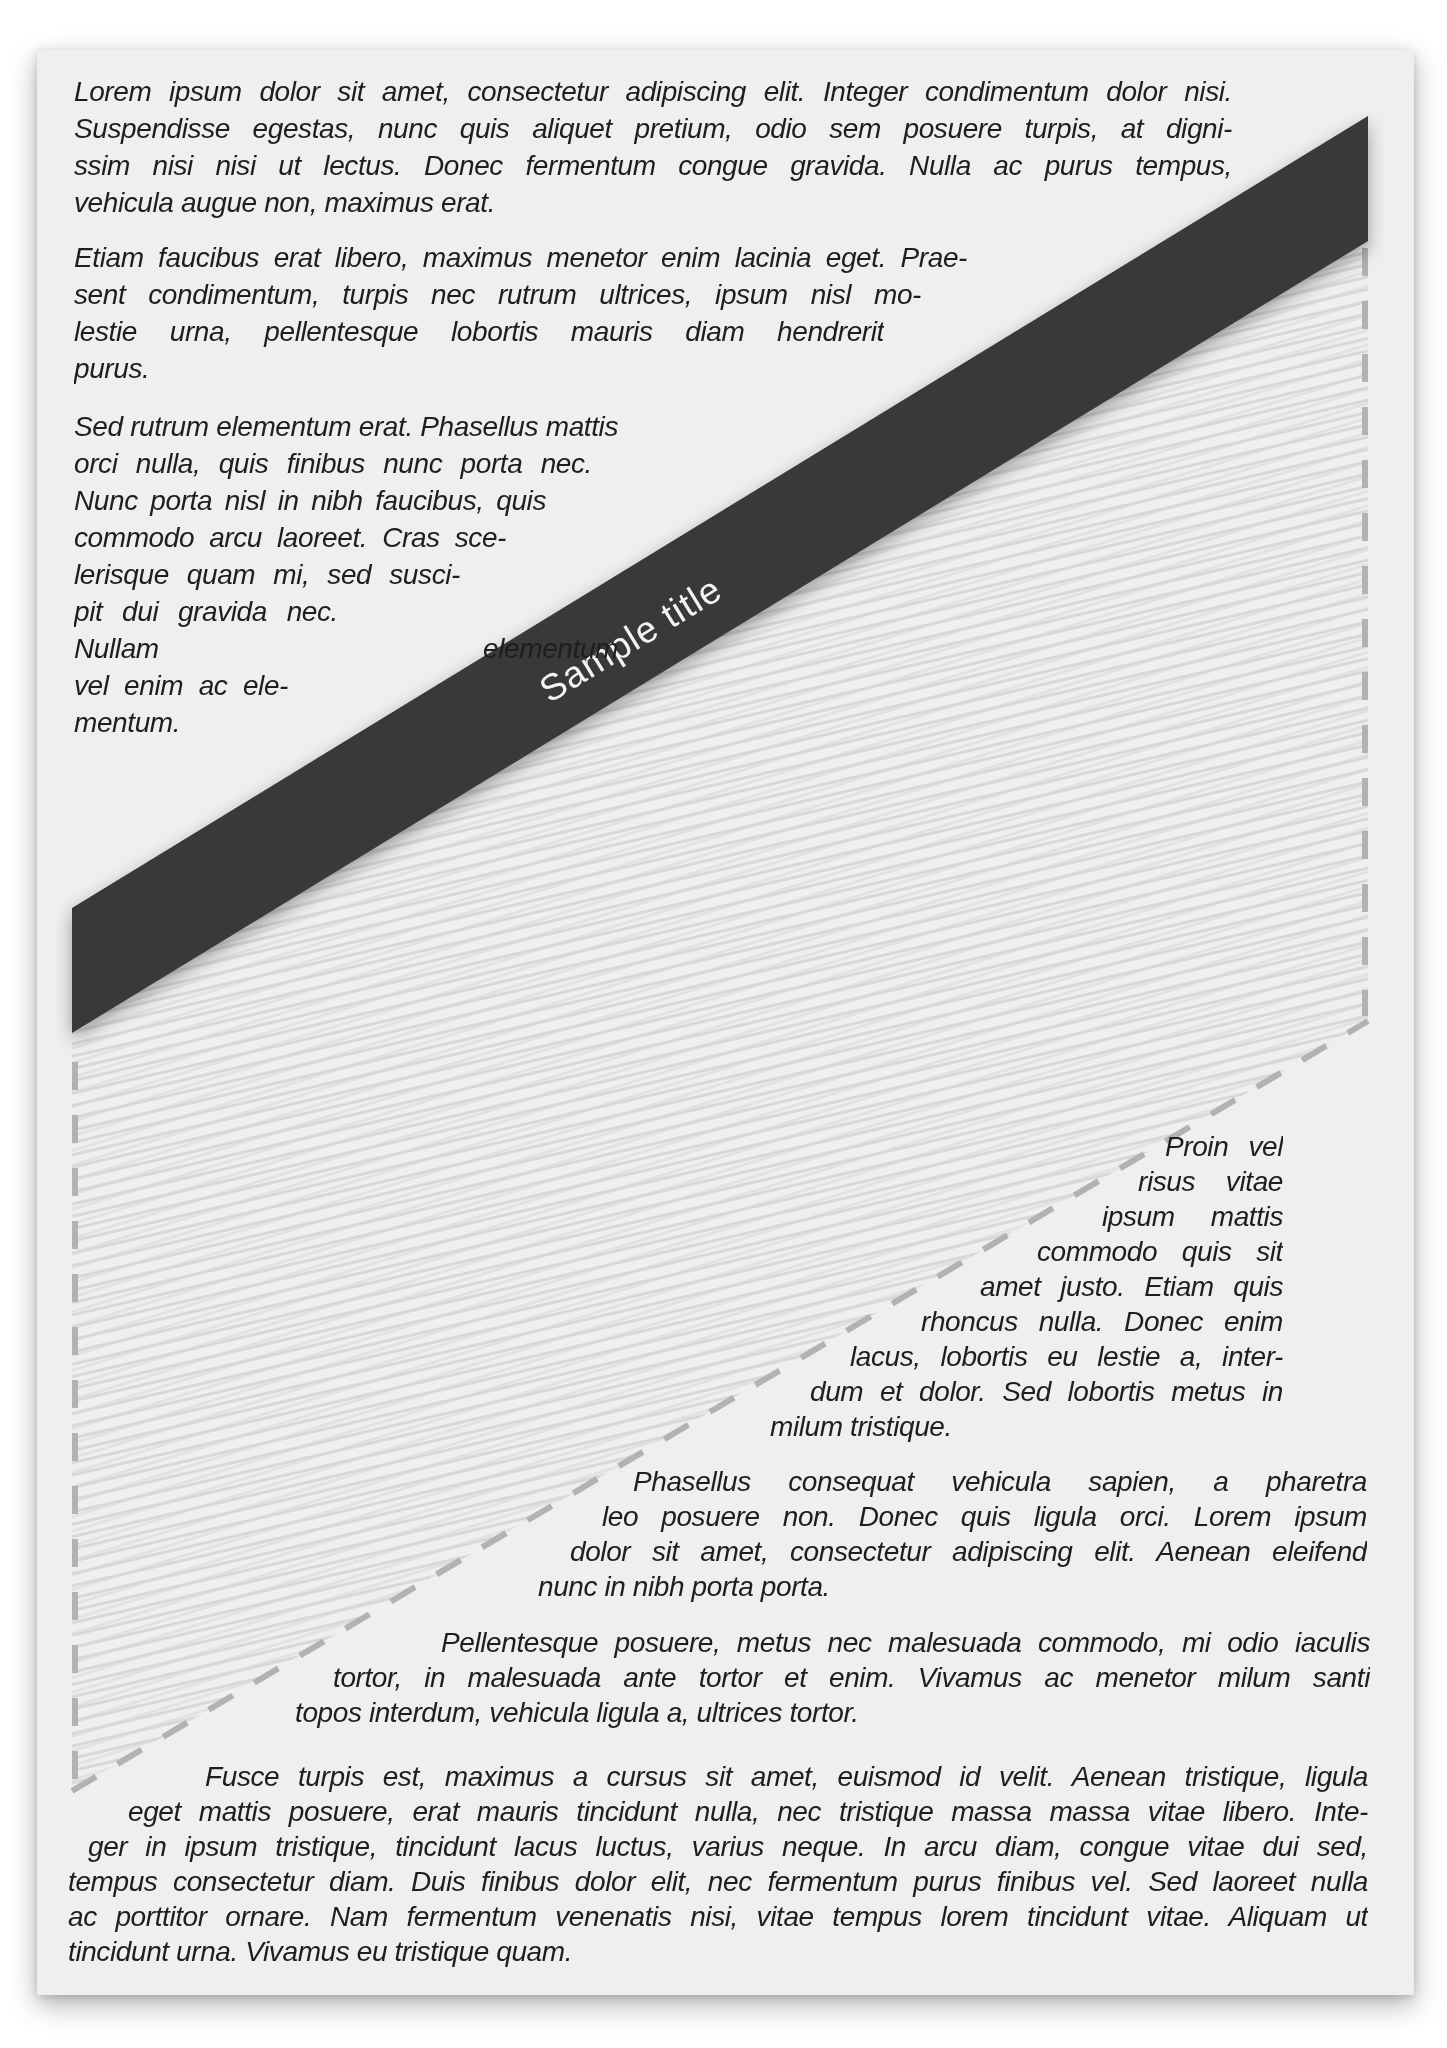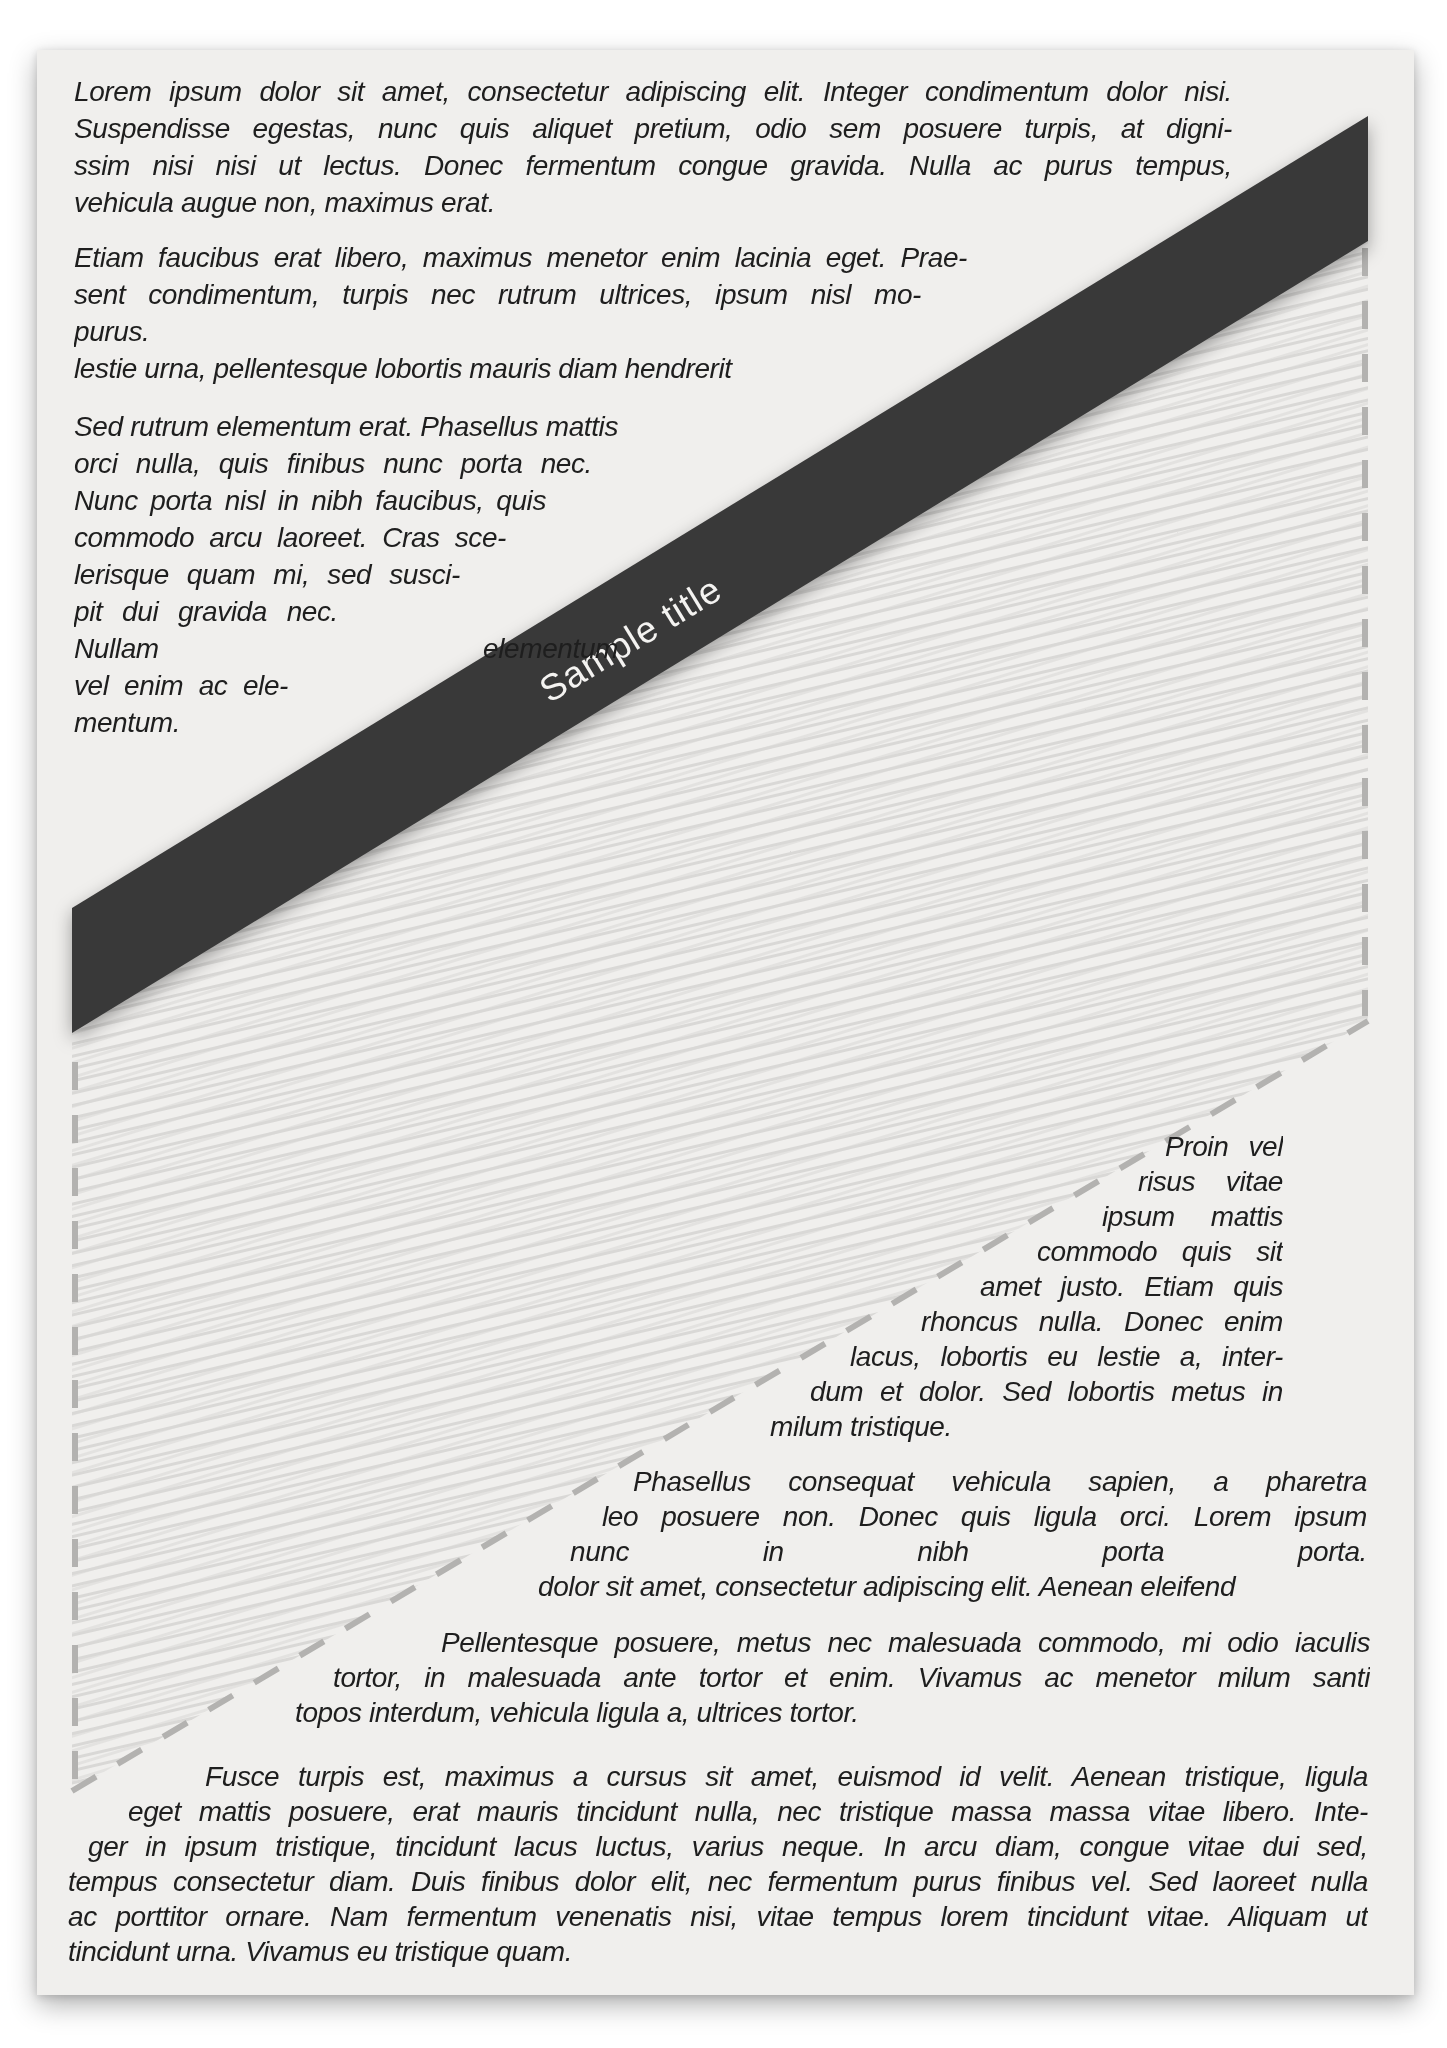--- a/index.html
+++ b/index.html
@@ -84,22 +84,22 @@
 
   <div class="para" id="p-p1">
       <div class="line">Lorem ipsum dolor sit amet, consectetur adipiscing elit. Integer condimentum dolor nisi.</div>
       <div class="line">Suspendisse egestas, nunc quis aliquet pretium, odio sem posuere turpis, at digni-</div>
       <div class="line">ssim nisi nisi ut lectus. Donec fermentum congue gravida. Nulla ac purus tempus,</div>
       <div class="line">vehicula augue non, maximus erat.</div>
     </div>
   <div class="para" id="p-p2">
       <div class="line">Etiam faucibus erat libero, maximus menetor enim lacinia eget. Prae-</div>
       <div class="line">sent condimentum, turpis nec rutrum ultrices, ipsum nisl mo-</div>
+      <div class="line">lestie urna, pellentesque lobortis mauris diam hendrerit</div>
       <div class="line">purus.</div>
-      <div class="line">lestie urna, pellentesque lobortis mauris diam hendrerit</div>
     </div>
   <div class="para" id="p-p3">
       <div class="line">Sed rutrum elementum erat. Phasellus mattis</div>
       <div class="line">orci nulla, quis finibus nunc porta nec.</div>
       <div class="line">Nunc porta nisl in nibh faucibus, quis</div>
       <div class="line">commodo arcu laoreet. Cras sce-</div>
       <div class="line">lerisque quam mi, sed susci-</div>
       <div class="line">pit dui gravida nec.</div>
       <div class="line">Nullam elementum</div>
       <div class="line">vel enim ac ele-</div>
@@ -112,22 +112,22 @@
       <div class="line">commodo quis sit</div>
       <div class="line">amet justo. Etiam quis</div>
       <div class="line">rhoncus nulla. Donec enim</div>
       <div class="line">lacus, lobortis eu lestie a, inter-</div>
       <div class="line">dum et dolor. Sed lobortis metus in</div>
       <div class="line">milum tristique.</div>
     </div>
   <div class="para lh35" id="p-phasellus">
       <div class="line">Phasellus consequat vehicula sapien, a pharetra</div>
       <div class="line">leo posuere non. Donec quis ligula orci. Lorem ipsum</div>
+      <div class="line">dolor sit amet, consectetur adipiscing elit. Aenean eleifend</div>
       <div class="line">nunc in nibh porta porta.</div>
-      <div class="line">dolor sit amet, consectetur adipiscing elit. Aenean eleifend</div>
     </div>
   <div class="para lh35" id="p-pell">
       <div class="line">Pellentesque posuere, metus nec malesuada commodo, mi odio iaculis</div>
       <div class="line">tortor, in malesuada ante tortor et enim. Vivamus ac menetor milum santi</div>
       <div class="line">topos interdum, vehicula ligula a, ultrices tortor.</div>
     </div>
   <div class="para lh35" id="p-fusce">
       <div class="line">Fusce turpis est, maximus a cursus sit amet, euismod id velit. Aenean tristique, ligula</div>
       <div class="line">eget mattis posuere, erat mauris tincidunt nulla, nec tristique massa massa vitae libero. Inte-</div>
       <div class="line">ger in ipsum tristique, tincidunt lacus luctus, varius neque. In arcu diam, congue vitae dui sed,</div>

